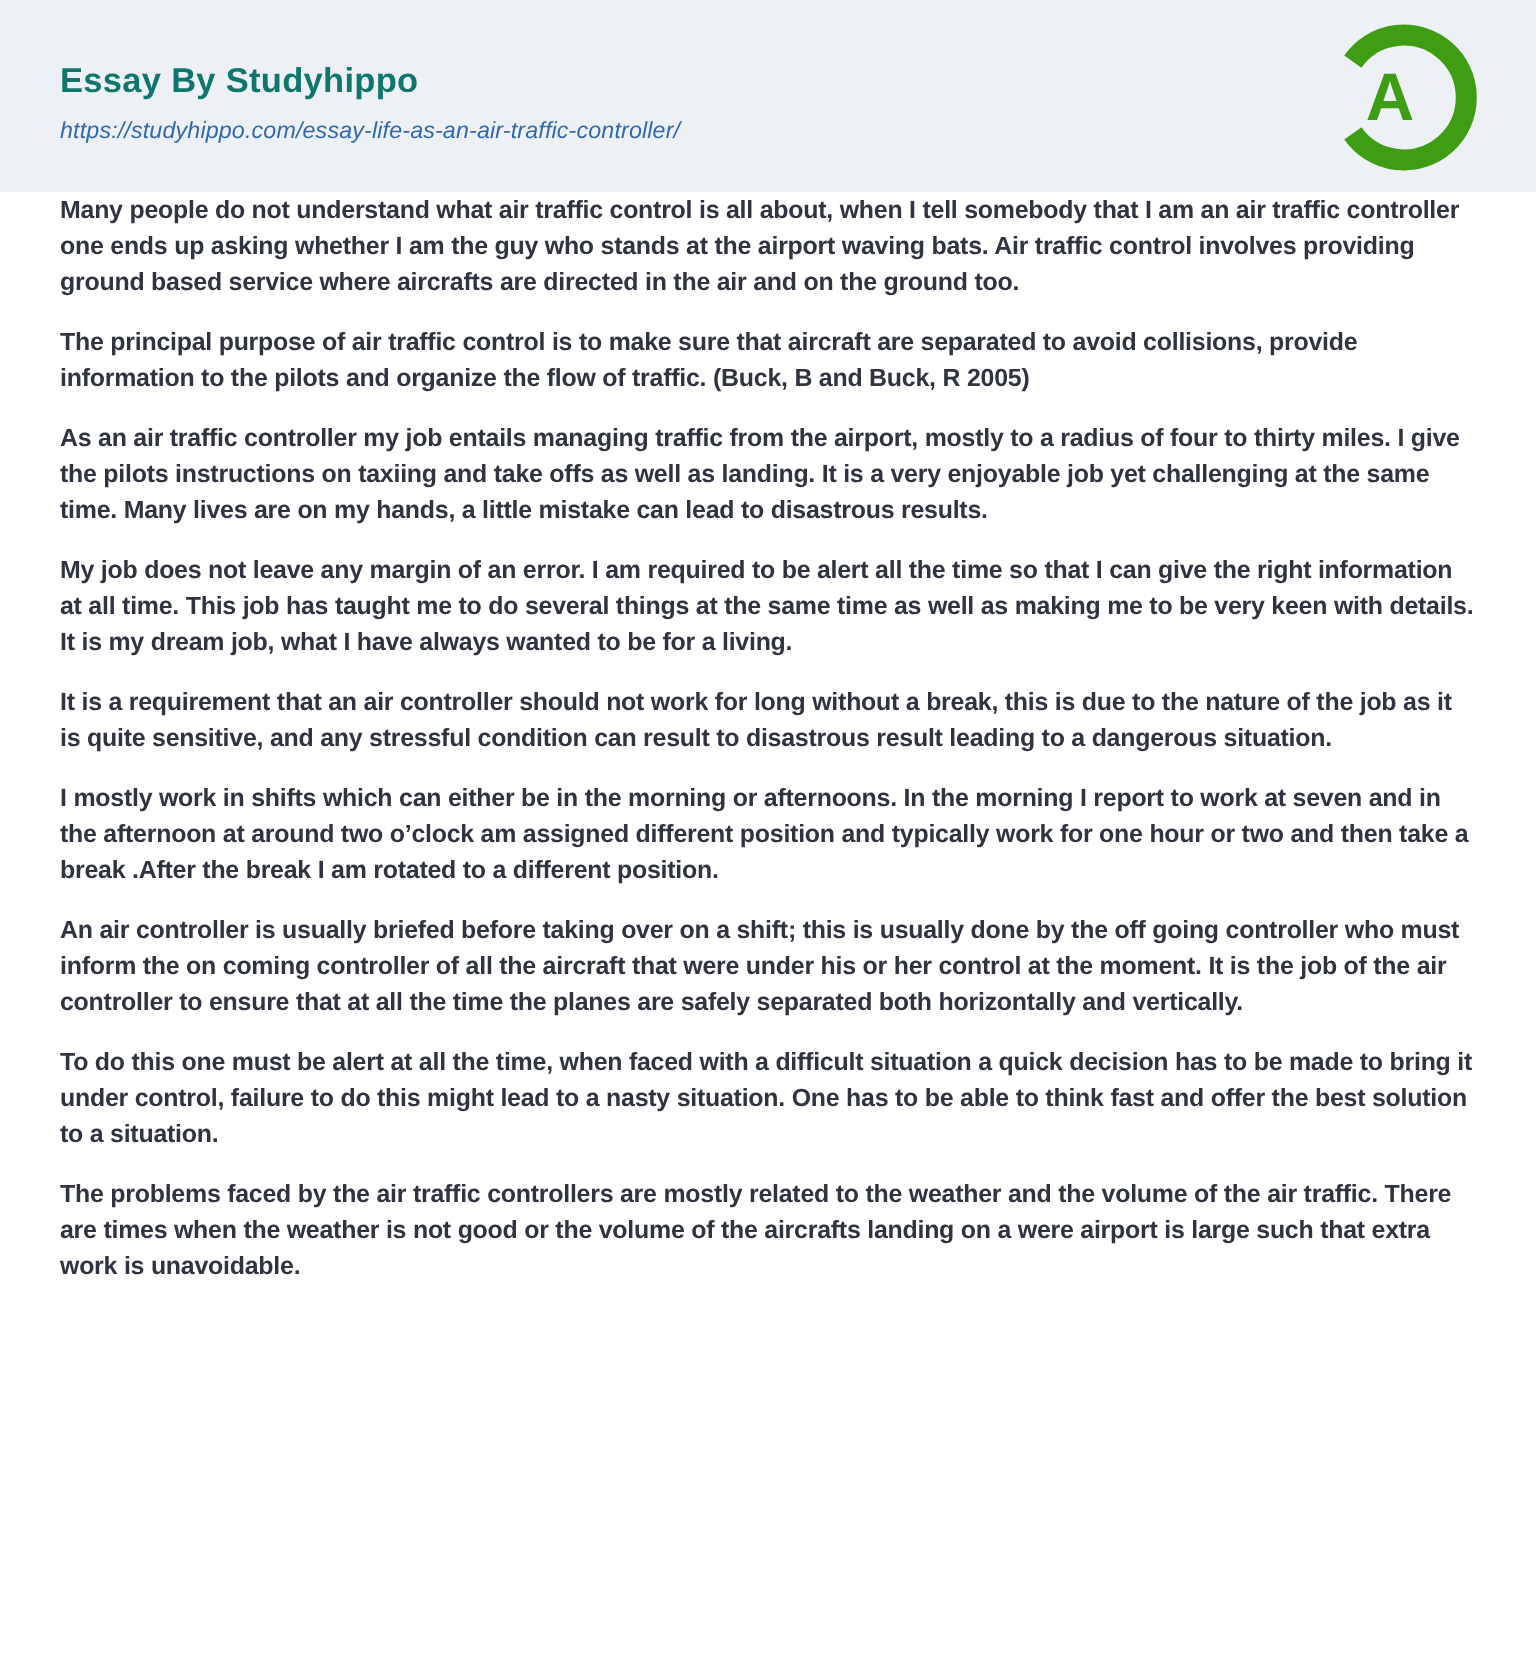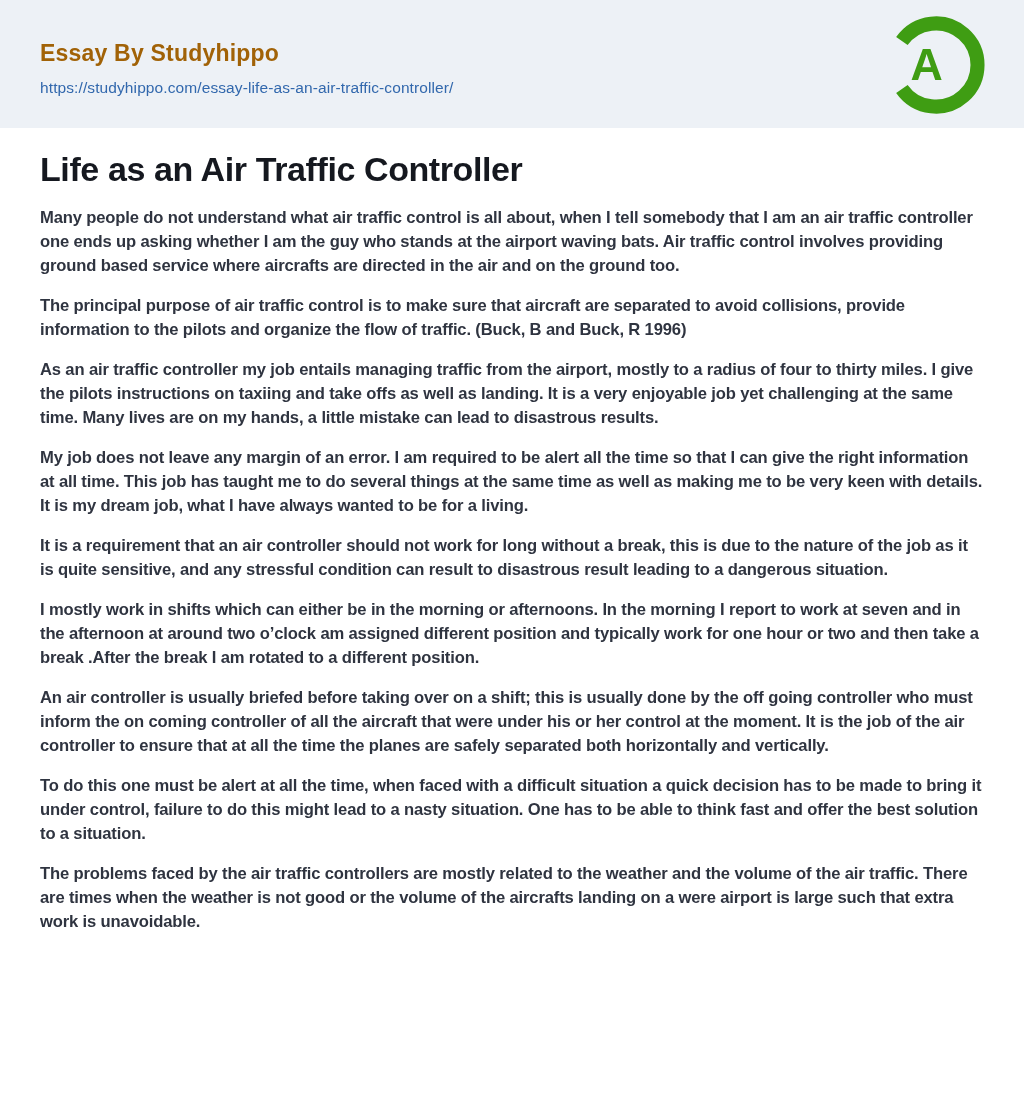--- a/index.html
+++ b/index.html
@@ -19,33 +19,34 @@
     position: relative;
     box-sizing: border-box;
     width: 1024px;
     height: 128px;
     background: #edf1f6;
     padding: 42px 40px 0 40px;
   }
   .brand-title {
     font-size: 23px;
     font-weight: 700;
-    color: #a16207;
+    color: #0f766e;
     letter-spacing: 0.2px;
     line-height: 1;
     margin: 0;
   }
   .brand-url {
     display: inline-block;
     margin-top: 15px;
     font-size: 15.5px;
     color: #3268ad;
     text-decoration: none;
     letter-spacing: 0.1px;
     line-height: 1;
+    font-style: italic;
   }
   .logo-badge {
     position: absolute;
     top: 13px;
     right: 36px;
     width: 104px;
     height: 104px;
   }
   
   .article {
@@ -79,25 +80,24 @@
   <span class="logo-badge">
     <svg width="104" height="104" viewBox="0 0 100 100" aria-hidden="true">
 
       <path d="M 17.2 27.0 A 40 40 0 1 1 17.2 73.0" fill="none" stroke="#3f9d13" stroke-width="13.5" stroke-linecap="butt"></path>
       <text x="41" y="64.5" text-anchor="middle" font-family="Liberation Sans, sans-serif" font-size="43" font-weight="600" fill="#3f9d13">A</text>
     </svg>
   </span>
 </header>
 
 <main class="article">
-  <h1 class="article-title">Life as an Air Traffic Controller</h1>
 
   <div class="article-body">
     <p>Many people do not understand what air traffic control is all about, when I tell somebody that I am an air traffic controller one ends up asking whether I am the guy who stands at the airport waving bats. Air traffic control involves providing ground based service where aircrafts are directed in the air and on the ground too.</p>
-      <p>The principal purpose of air traffic control is to make sure that aircraft are separated to avoid collisions, provide information to the pilots and organize the flow of traffic. (Buck, B and Buck, R 1996)</p>
+      <p>The principal purpose of air traffic control is to make sure that aircraft are separated to avoid collisions, provide information to the pilots and organize the flow of traffic. (Buck, B and Buck, R 2005)</p>
       <p>As an air traffic controller my job entails managing traffic from the airport, mostly to a radius of four to thirty miles. I give the pilots instructions on taxiing and take offs as well as landing. It is a very enjoyable job yet challenging at the same time. Many lives are on my hands, a little mistake can lead to disastrous results.</p>
       <p>My job does not leave any margin of an error. I am required to be alert all the time so that I can give the right information at all time. This job has taught me to do several things at the same time as well as making me to be very keen with details. It is my dream job, what I have always wanted to be for a living.</p>
       <p>It is a requirement that an air controller should not work for long without a break, this is due to the nature of the job as it is quite sensitive, and any stressful condition can result to disastrous result leading to a dangerous situation.</p>
       <p>I mostly work in shifts which can either be in the morning or afternoons. In the morning I report to work at seven and in the afternoon at around two o’clock am assigned different position and typically work for one hour or two and then take a break .After the break I am rotated to a different position.</p>
       <p>An air controller is usually briefed before taking over on a shift; this is usually done by the off going controller who must inform the on coming controller of all the aircraft that were under his or her control at the moment. It is the job of the air controller to ensure that at all the time the planes are safely separated both horizontally and vertically.</p>
       <p>To do this one must be alert at all the time, when faced with a difficult situation a quick decision has to be made to bring it under control, failure to do this might lead to a nasty situation. One has to be able to think fast and offer the best solution to a situation.</p>
       <p>The problems faced by the air traffic controllers are mostly related to the weather and the volume of the air traffic. There are times when the weather is not good or the volume of the aircrafts landing on a were airport is large such that extra work is unavoidable.</p>
   </div>
 </main>
 

